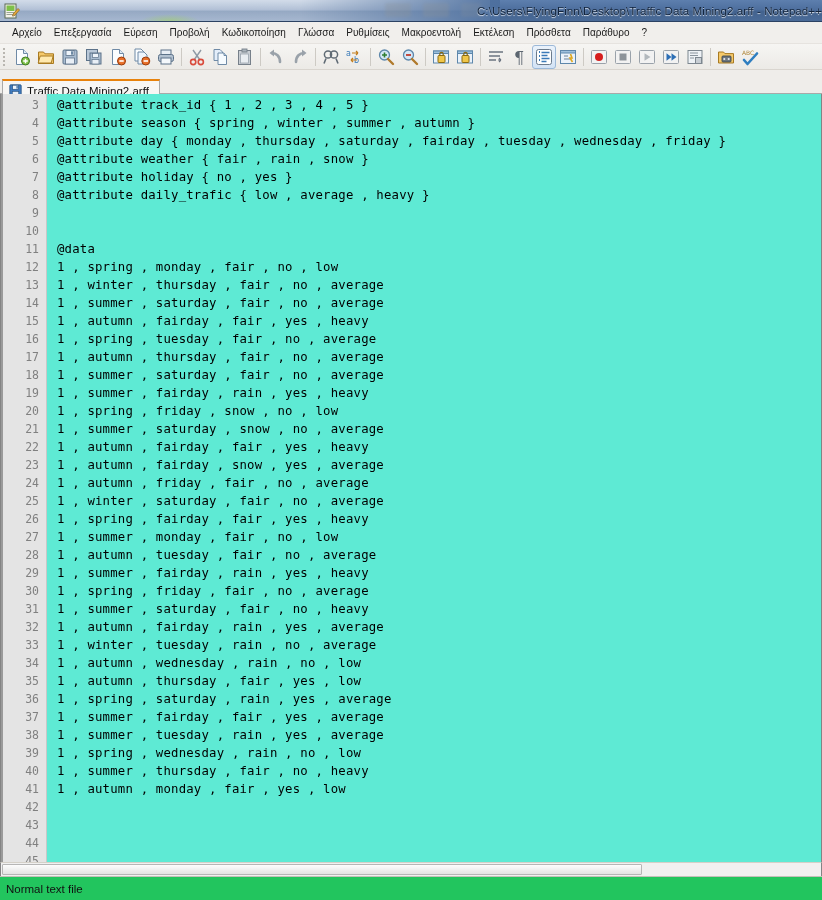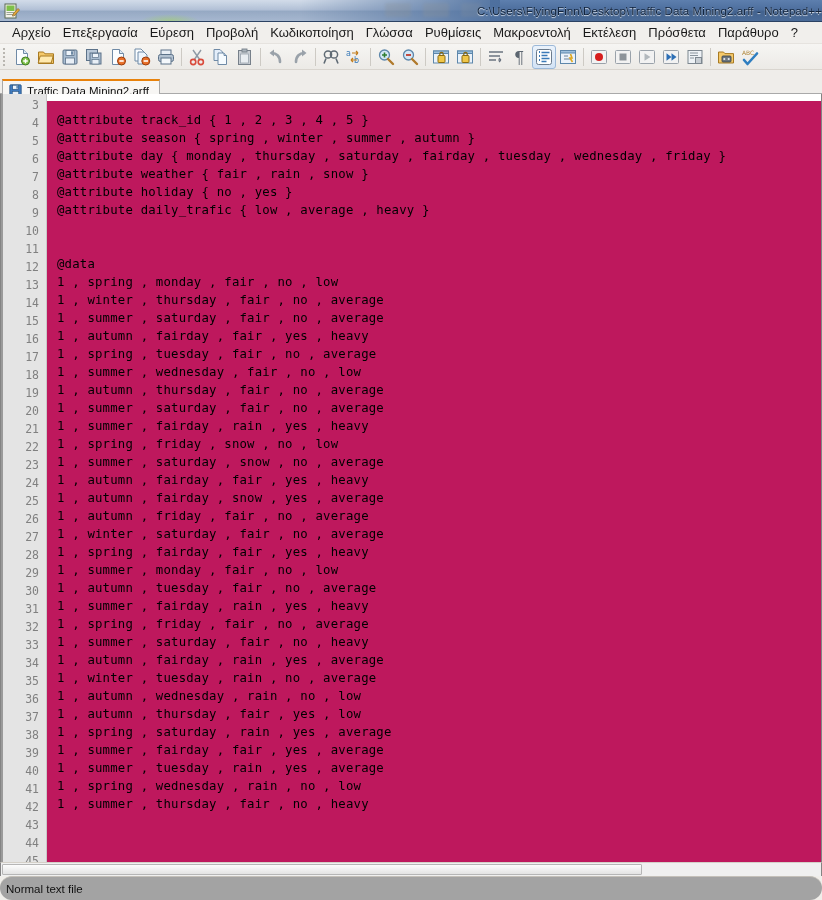--- a/index.html
+++ b/index.html
@@ -63,21 +63,21 @@
 
   
   .menubar {
     height: 22px; flex: 0 0 22px;
     background: #f1efec;
     display: flex; align-items: center;
     padding-left: 6px;
     border-bottom: 1px solid #e6e3df;
   }
   .menu-item {
-    font-size: 13px; color: #1a1a1a;
+    font-size: 10px; color: #1a1a1a;
     padding: 3px 6px; white-space: nowrap;
     cursor: default;
   }
 
   
   .toolbar {
     height: 26px; flex: 0 0 26px;
     background: linear-gradient(to bottom, #f6f5f3 0%, #eceae6 100%);
     display: flex; align-items: center;
     border-bottom: 1px solid #d9d5cf;
@@ -144,24 +144,23 @@
     text-align: right;
   }
   .gutter .ln {
     font-family: "DejaVu Sans Mono", monospace;
     font-size: 11.5px; color: #808080;
     line-height: 18px; height: 18px;
     padding-right: 7px;
   }
   .codearea {
     flex: 1 1 auto;
-    padding-top: 10px; padding-left: 10px;
+    padding-top: 2px; padding-left: 10px;
     overflow: hidden;
-    background: #be185d;
-    margin-top: 7px;
+    background: #5eead4;
   }
   .codearea .cl {
     font-family: "DejaVu Sans Mono", monospace;
     font-size: 12.3px; color: #000000;
     line-height: 18px; height: 18px;
     white-space: pre;
     letter-spacing: 0.2px;
   }
   .editor-leftbar {
     position: absolute; left: 0; top: 0; bottom: 0; width: 2px;
@@ -180,24 +179,23 @@
   .hthumb {
     position: absolute; left: 1px; top: 1px;
     width: 640px; height: 11px;
     background: linear-gradient(to bottom, #fdfdfd, #e3e3e3);
     border: 1px solid #b6b6b6; border-radius: 1px;
   }
 
   
   .statusbar {
     height: 24px; flex: 0 0 24px;
-    background: #a3a3a3;
+    background: #22c55e;
     display: flex; align-items: center;
     border-top: 1px solid #c4c0b9;
-    border-radius: 12px;
   }
   .status-cell {
     font-size: 11.5px; color: #111;
     padding-left: 6px; white-space: nowrap;
   }
 </style>
 </head>
 <body>
 
 <div id="app">
@@ -556,21 +554,20 @@
         <div class="cl">@attribute holiday { no , yes }</div>
         <div class="cl">@attribute daily_trafic { low , average , heavy }</div>
         <div class="cl"></div>
         <div class="cl"></div>
         <div class="cl">@data</div>
         <div class="cl">1 , spring , monday , fair , no , low</div>
         <div class="cl">1 , winter , thursday , fair , no , average</div>
         <div class="cl">1 , summer , saturday , fair , no , average</div>
         <div class="cl">1 , autumn , fairday , fair , yes , heavy</div>
         <div class="cl">1 , spring , tuesday , fair , no , average</div>
-        <div class="cl">1 , summer , wednesday , fair , no , low</div>
         <div class="cl">1 , autumn , thursday , fair , no , average</div>
         <div class="cl">1 , summer , saturday , fair , no , average</div>
         <div class="cl">1 , summer , fairday , rain , yes , heavy</div>
         <div class="cl">1 , spring , friday , snow , no , low</div>
         <div class="cl">1 , summer , saturday , snow , no , average</div>
         <div class="cl">1 , autumn , fairday , fair , yes , heavy</div>
         <div class="cl">1 , autumn , fairday , snow , yes , average</div>
         <div class="cl">1 , autumn , friday , fair , no , average</div>
         <div class="cl">1 , winter , saturday , fair , no , average</div>
         <div class="cl">1 , spring , fairday , fair , yes , heavy</div>
@@ -581,20 +578,21 @@
         <div class="cl">1 , summer , saturday , fair , no , heavy</div>
         <div class="cl">1 , autumn , fairday , rain , yes , average</div>
         <div class="cl">1 , winter , tuesday , rain , no , average</div>
         <div class="cl">1 , autumn , wednesday , rain , no , low</div>
         <div class="cl">1 , autumn , thursday , fair , yes , low</div>
         <div class="cl">1 , spring , saturday , rain , yes , average</div>
         <div class="cl">1 , summer , fairday , fair , yes , average</div>
         <div class="cl">1 , summer , tuesday , rain , yes , average</div>
         <div class="cl">1 , spring , wednesday , rain , no , low</div>
         <div class="cl">1 , summer , thursday , fair , no , heavy</div>
+        <div class="cl">1 , autumn , monday , fair , yes , low</div>
       </div>
   </div>
 
   <div class="hscroll">
     <div class="hthumb"></div>
   </div>
 
   <div class="statusbar">
     <div class="status-cell">Normal text file</div>
   </div>

